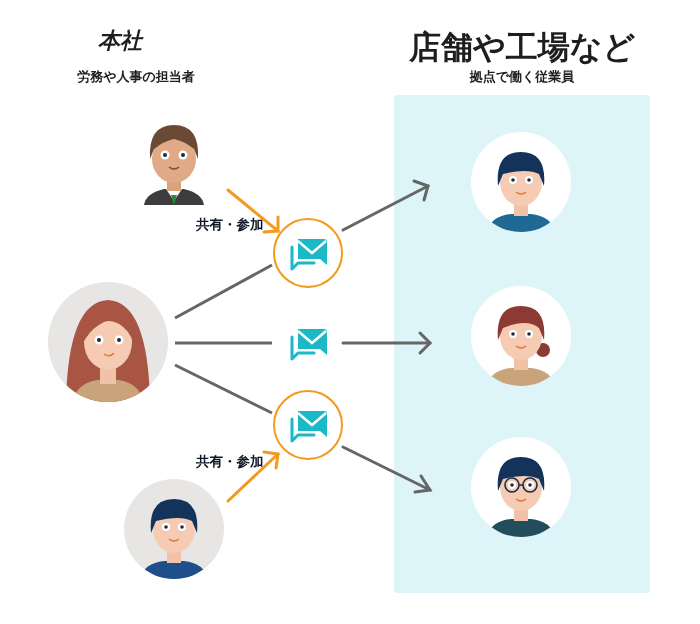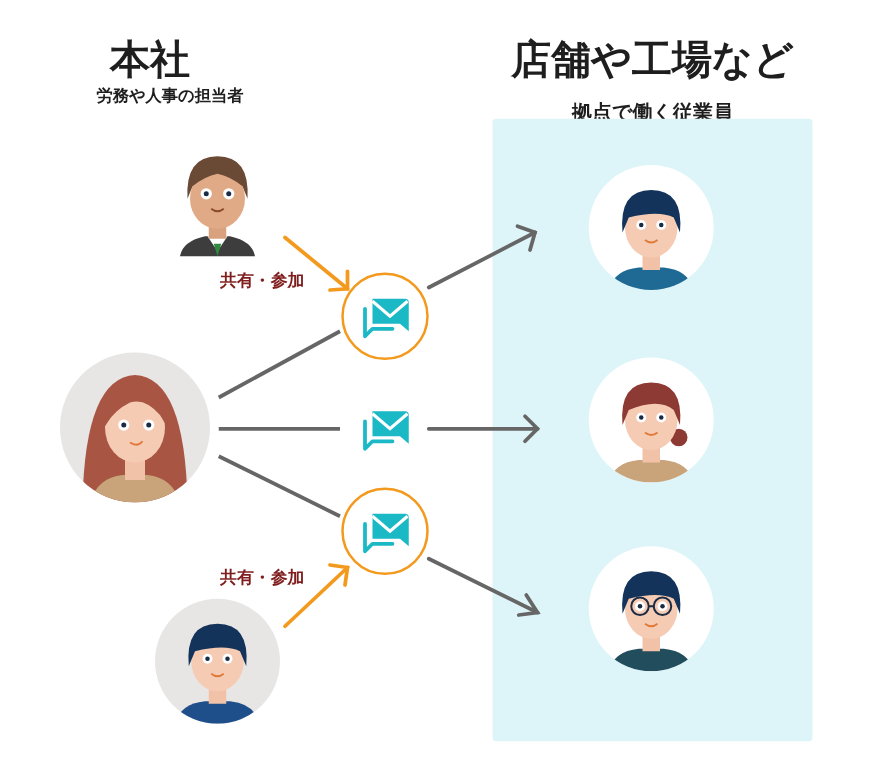--- a/index.html
+++ b/index.html
@@ -1,25 +1,25 @@
 <!DOCTYPE html>
 <html><head>
 <meta charset="utf-8">
 <style>
   html, body { margin: 0; padding: 0; background: #ffffff; }
   body { width: 700px; height: 624px; position: relative; overflow: hidden;
          font-family: "DejaVu Sans", "Liberation Sans", sans-serif; color: #222; }
   .title { position: absolute; font-weight: bold; text-align: center; color: #1e1e1e; }
-  .t-hq { left: 60px; width: 120px; top: 26px; font-size: 32px; }
+  .t-hq { left: 60px; width: 120px; top: 26px; font-size: 22px; font-style: italic; }
   .s-hq { left: 36px; width: 200px; top: 68px; font-size: 13px; }
   .t-store { left: 394px; width: 256px; top: 26px; font-size: 32px; }
-  .s-store { left: 394px; width: 256px; top: 80px; font-size: 16px; }
+  .s-store { left: 394px; width: 256px; top: 68px; font-size: 13px; }
   .panel { position: absolute; left: 394px; top: 95px; width: 256px; height: 498px;
            background: #ddf5f8; border-radius: 3px; }
-  .label { position: absolute; font-size: 13.5px; font-weight: bold; color: #7f1d1d; }
+  .label { position: absolute; font-size: 13.5px; font-weight: bold; color: #0f172a; margin-left: 20px; }
   .lbl1 { left: 176px; top: 216px; }
   .lbl2 { left: 176px; top: 453px; }
   svg.main { position: absolute; left: 0; top: 0; }
 </style>
 </head>
 <body>
 
 <div class="title t-hq">本社</div>
 <div class="title s-hq">労務や人事の担当者</div>
 <div class="title t-store">店舗や工場など</div>

